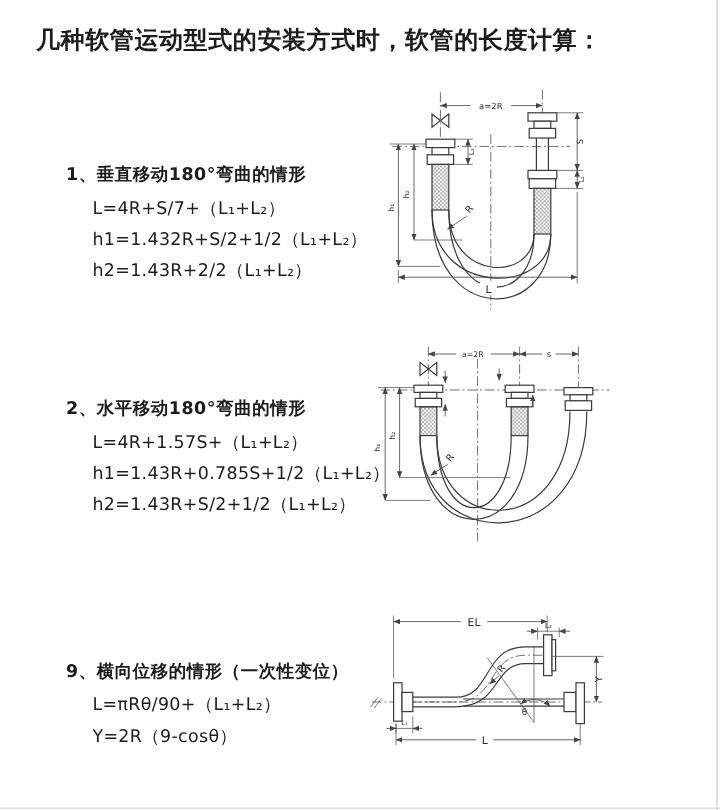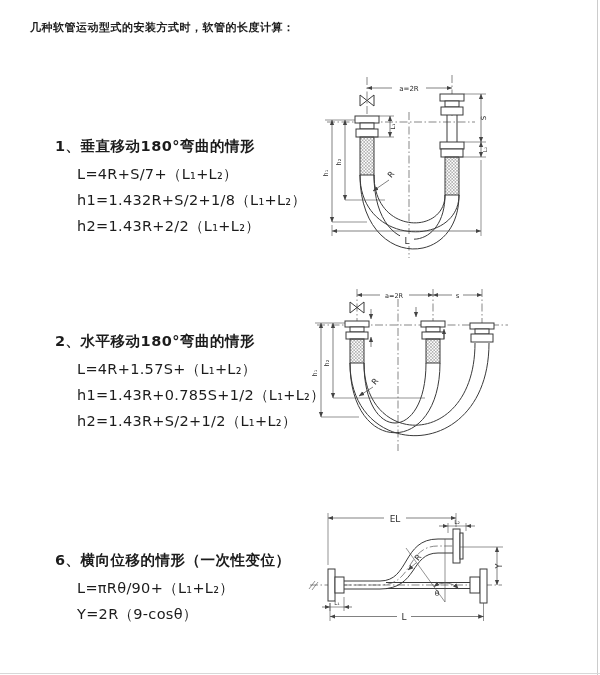--- a/index.html
+++ b/index.html
@@ -1,20 +1,20 @@
 <!DOCTYPE html>
 <html><head>
 <meta charset="utf-8">
 <style>
   html,body{margin:0;padding:0;background:#ffffff;}
   .page{position:relative;width:600px;height:675px;background:#ffffff;overflow:hidden;
         font-family:"DejaVu Sans","Liberation Sans",sans-serif;color:#1c1c1c;}
   .edge-r{position:absolute;right:2px;top:0;width:1px;height:675px;background:#cccccc;}
   .edge-b{position:absolute;left:0;bottom:1px;width:600px;height:1px;background:#d8d8d8;}
-  .title{position:absolute;left:30px;top:20px;font-size:11px;font-weight:bold;letter-spacing:0.5px;}
+  .title{position:absolute;left:30px;top:20px;font-size:20px;font-weight:bold;letter-spacing:0.5px;}
   .sec{position:absolute;left:55px;}
   .sec-heading{font-size:14.5px;font-weight:bold;letter-spacing:0.5px;line-height:20px;margin-bottom:5px;margin-top:28px;}
   .formula{font-size:14.5px;line-height:26px;letter-spacing:0.3px;padding-left:22px;white-space:pre;}
   .diagram{position:absolute;}
   svg{display:block;}
   .dln{stroke:#3a3a3a;stroke-width:1;fill:none;}
   .part{stroke:#3a3a3a;stroke-width:1;fill:#ffffff;}
   .braidA{stroke:#3a3a3a;stroke-width:1;fill:url(#braid1);}
   .braidB{stroke:#3a3a3a;stroke-width:1;fill:url(#braid2);}
   .dim{stroke:#4a4a4a;stroke-width:0.7;fill:none;}
@@ -25,33 +25,33 @@
 </style>
 </head>
 <body>
 
 <div class="page">
   <div class="title">几种软管运动型式的安装方式时，软管的长度计算：</div>
 
   <div class="sec" style="top:108px;">
     <div class="sec-heading">1、垂直移动180°弯曲的情形</div>
     <div class="formula">L=4R+S/7+（L₁+L₂）</div>
-    <div class="formula">h1=1.432R+S/2+1/8（L₁+L₂）</div>
+    <div class="formula">h1=1.432R+S/2+1/2（L₁+L₂）</div>
     <div class="formula">h2=1.43R+2/2（L₁+L₂）</div>
   </div>
 
   <div class="sec" style="top:303px;">
     <div class="sec-heading">2、水平移动180°弯曲的情形</div>
     <div class="formula">L=4R+1.57S+（L₁+L₂）</div>
     <div class="formula">h1=1.43R+0.785S+1/2（L₁+L₂）</div>
     <div class="formula">h2=1.43R+S/2+1/2（L₁+L₂）</div>
   </div>
 
   <div class="sec" style="top:522px;">
-    <div class="sec-heading">6、横向位移的情形（一次性变位）</div>
+    <div class="sec-heading">9、横向位移的情形（一次性变位）</div>
     <div class="formula">L=πRθ/90+（L₁+L₂）</div>
     <div class="formula">Y=2R（9-cosθ）</div>
   </div>
 
   <div class="diagram" style="left:305px;top:70px;width:280px;height:195px;">
     <svg width="280" height="195" viewBox="0 0 280 195">
       <defs>
         <marker id="ar1" viewBox="0 0 10 10" refX="9.5" refY="5" markerWidth="8" markerHeight="8" orient="auto-start-reverse">
           <path d="M0,1 L10,5 L0,9 Z" fill="#444"></path>
         </marker>

